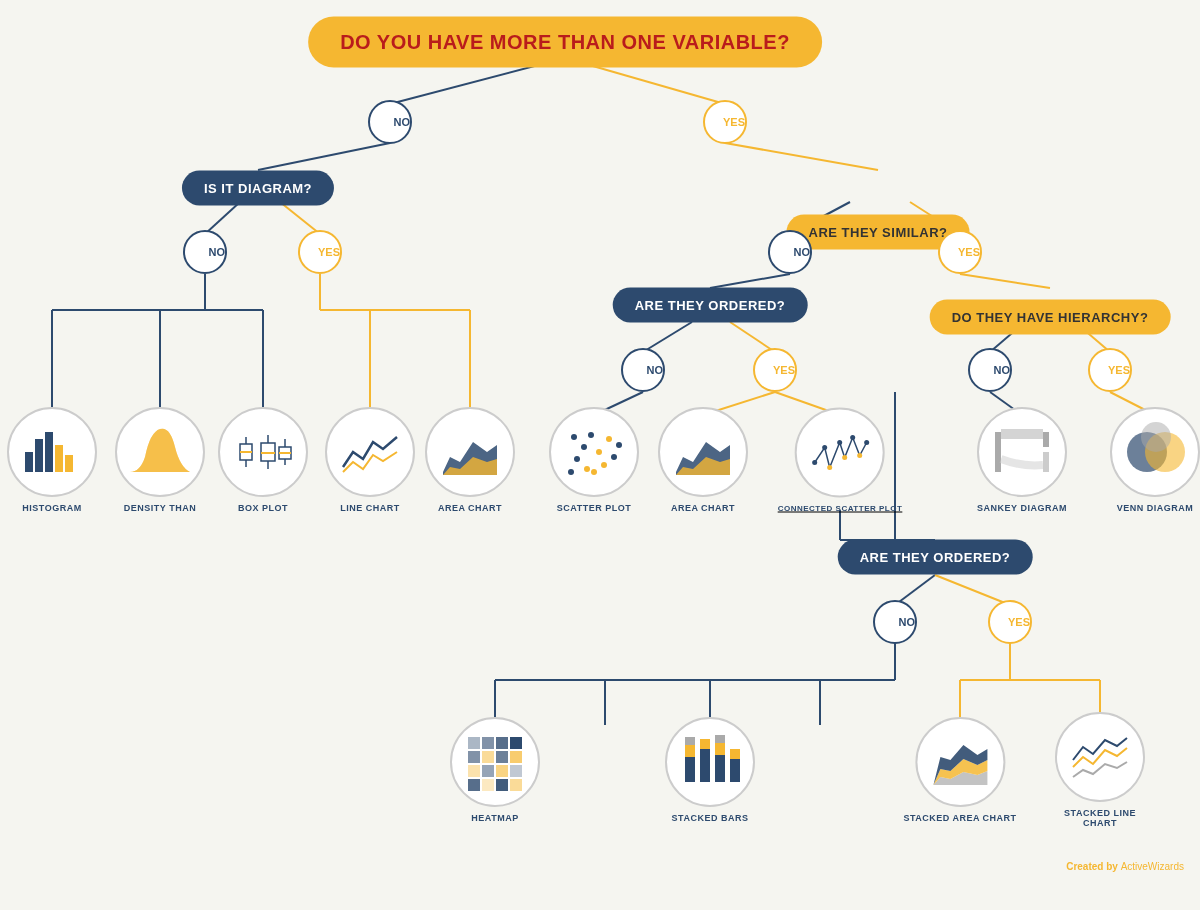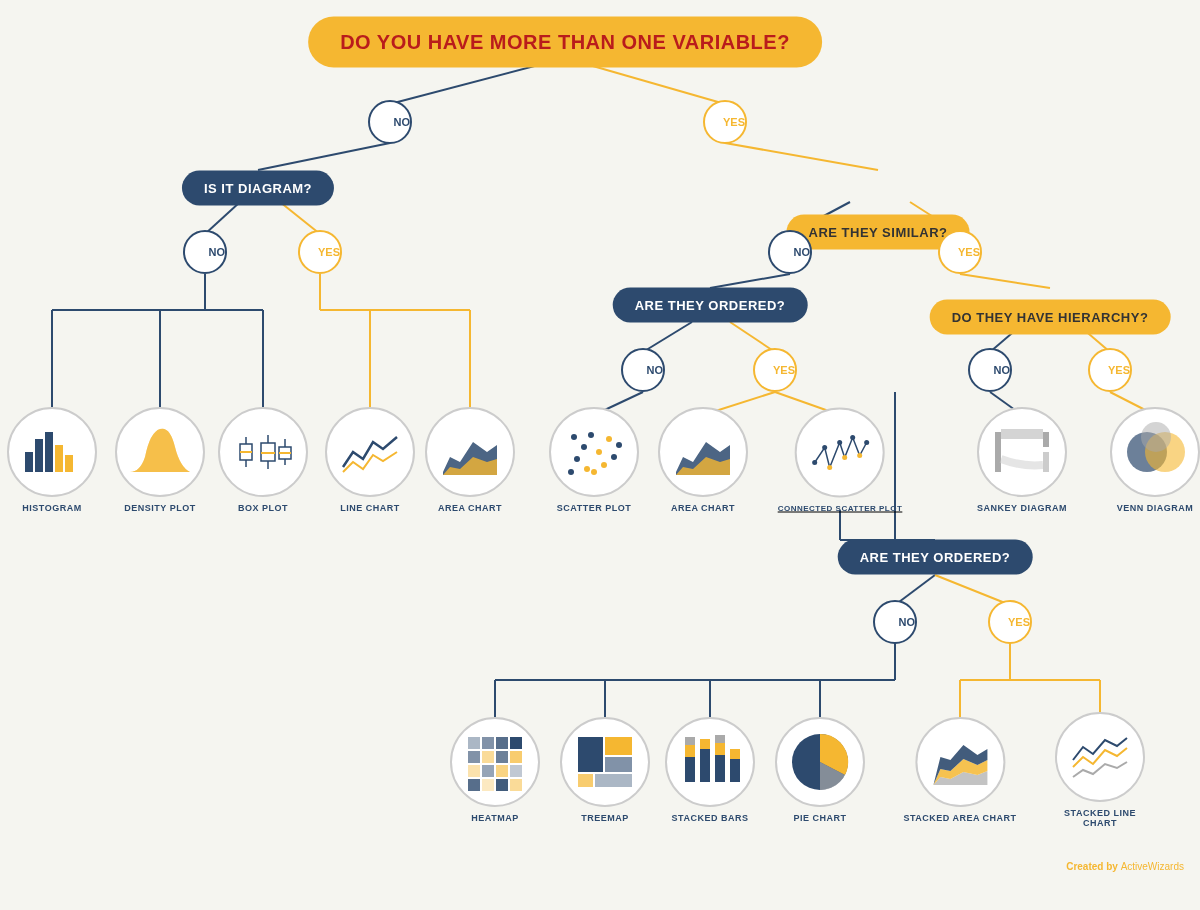--- a/index.html
+++ b/index.html
@@ -303,21 +303,21 @@
     <div class="chart-label">HISTOGRAM</div>
   </div>
 
   <div class="node" style="left:160px; top:460px;">
     <div class="chart-circle">
       <svg class="chart-svg" viewBox="0 0 70 70">
         <path d="M5,55 Q15,55 20,40 Q25,15 35,12 Q45,9 50,30 Q55,50 65,55" fill="#f5b731" opacity="0.8"></path>
         <path d="M5,55 Q15,55 20,40 Q25,15 35,12 Q45,9 50,30 Q55,50 65,55 Z" fill="#f5b731" opacity="0.4"></path>
       </svg>
     </div>
-    <div class="chart-label">DENSITY PLOT</div>
+    <div class="chart-label">DENSITY THAN</div>
   </div>
 
   <div class="node" style="left:263px; top:460px;">
     <div class="chart-circle">
       <svg class="chart-svg" viewBox="0 0 70 70">
         <line x1="18" y1="20" x2="18" y2="50" stroke="#2d4a6e" stroke-width="1.5"></line>
         <rect x="12" y="27" width="12" height="16" fill="white" stroke="#2d4a6e" stroke-width="1.5"></rect>
         <line x1="12" y1="35" x2="24" y2="35" stroke="#f5b731" stroke-width="2"></line>
         <line x1="40" y1="18" x2="40" y2="52" stroke="#2d4a6e" stroke-width="1.5"></line>
         <rect x="33" y="26" width="14" height="18" fill="white" stroke="#2d4a6e" stroke-width="1.5"></rect>
@@ -438,61 +438,39 @@
         <rect x="50" y="38" width="12" height="12" fill="#2d4a6e" opacity="0.3"></rect>
         <rect x="8" y="52" width="12" height="12" fill="#2d4a6e" opacity="0.8"></rect>
         <rect x="22" y="52" width="12" height="12" fill="#f5b731" opacity="0.3"></rect>
         <rect x="36" y="52" width="12" height="12" fill="#2d4a6e" opacity="0.9"></rect>
         <rect x="50" y="52" width="12" height="12" fill="#f5b731" opacity="0.5"></rect>
       </svg>
     </div>
     <div class="chart-label">HEATMAP</div>
   </div>
 
-  <div class="node" style="left:605px; top:770px;">
-    <div class="chart-circle">
-      <svg class="chart-svg" viewBox="0 0 70 70">
-        <rect x="8" y="10" width="25" height="35" fill="#2d4a6e"></rect>
-        <rect x="35" y="10" width="27" height="18" fill="#f5b731"></rect>
-        <rect x="35" y="30" width="27" height="15" fill="#2d4a6e" opacity="0.6"></rect>
-        <rect x="8" y="47" width="15" height="13" fill="#f5b731" opacity="0.7"></rect>
-        <rect x="25" y="47" width="37" height="13" fill="#2d4a6e" opacity="0.4"></rect>
-      </svg>
-    </div>
-    <div class="chart-label">TREEMAP</div>
-  </div>
 
   <div class="node" style="left:710px; top:770px;">
     <div class="chart-circle">
       <svg class="chart-svg" viewBox="0 0 70 70">
         <rect x="10" y="30" width="10" height="25" fill="#2d4a6e"></rect>
         <rect x="10" y="18" width="10" height="12" fill="#f5b731"></rect>
         <rect x="10" y="10" width="10" height="8" fill="#aaa"></rect>
         <rect x="25" y="22" width="10" height="33" fill="#2d4a6e"></rect>
         <rect x="25" y="12" width="10" height="10" fill="#f5b731"></rect>
         <rect x="40" y="28" width="10" height="27" fill="#2d4a6e"></rect>
         <rect x="40" y="16" width="10" height="12" fill="#f5b731"></rect>
         <rect x="40" y="8" width="10" height="8" fill="#aaa"></rect>
         <rect x="55" y="32" width="10" height="23" fill="#2d4a6e"></rect>
         <rect x="55" y="22" width="10" height="10" fill="#f5b731"></rect>
       </svg>
     </div>
     <div class="chart-label">STACKED BARS</div>
   </div>
 
-  <div class="node" style="left:820px; top:770px;">
-    <div class="chart-circle">
-      <svg class="chart-svg" viewBox="0 0 70 70">
-        <circle cx="35" cy="35" r="28" fill="#2d4a6e"></circle>
-        <path d="M35,35 L35,7 A28,28 0 0,1 60,48 Z" fill="#f5b731"></path>
-        <path d="M35,35 L60,48 A28,28 0 0,1 35,63 Z" fill="#aaa" opacity="0.7"></path>
-      </svg>
-    </div>
-    <div class="chart-label">PIE CHART</div>
-  </div>
 
   <div class="node" style="left:960px; top:770px;">
     <div class="chart-circle">
       <svg class="chart-svg" viewBox="0 0 70 70">
         <path d="M8,58 L15,50 L25,52 L38,45 L52,48 L62,44 L62,58 Z" fill="#aaa" opacity="0.7"></path>
         <path d="M8,58 L15,42 L25,44 L38,32 L52,38 L62,33 L62,44 L52,48 L38,45 L25,52 L15,50 Z" fill="#f5b731" opacity="0.85"></path>
         <path d="M8,58 L15,30 L25,33 L38,18 L52,28 L62,22 L62,33 L52,38 L38,32 L25,44 L15,42 Z" fill="#2d4a6e" opacity="0.9"></path>
       </svg>
     </div>
     <div class="chart-label">STACKED AREA CHART</div>

